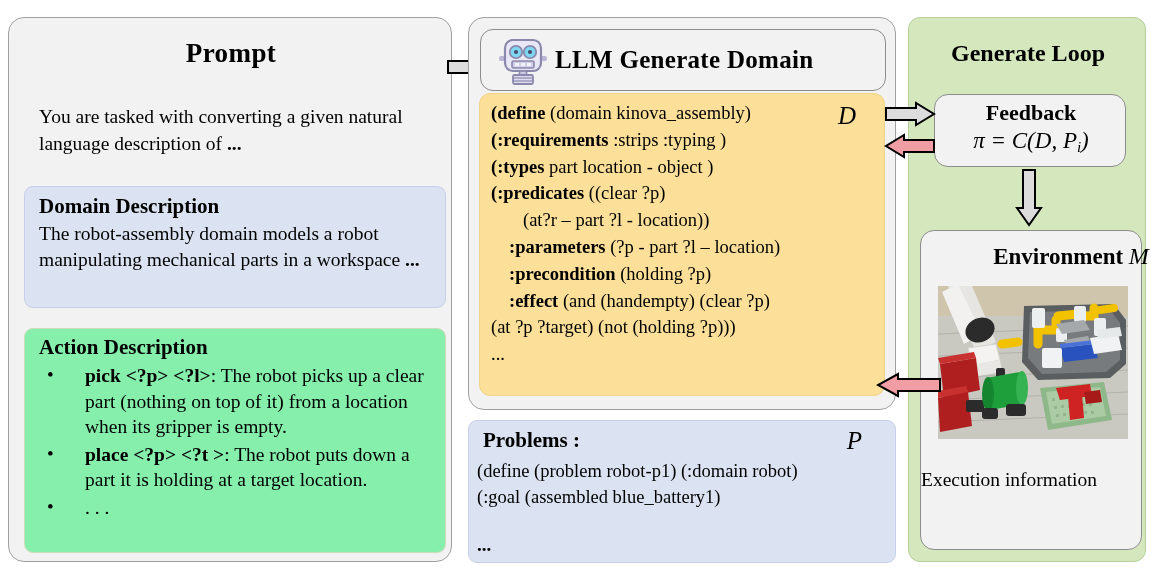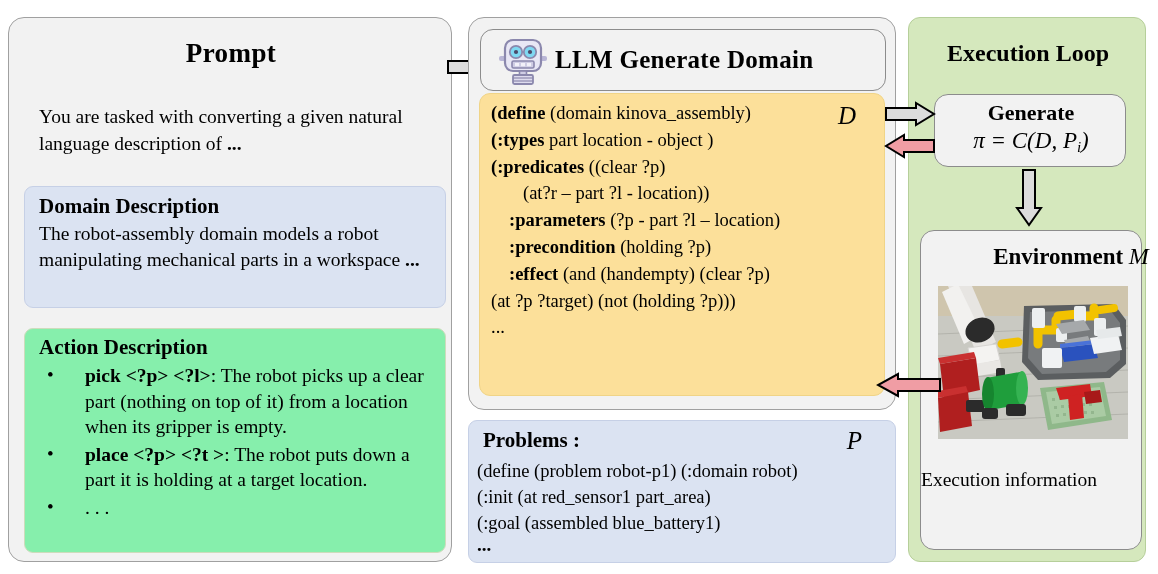--- a/index.html
+++ b/index.html
@@ -221,49 +221,49 @@
           <line x1="16" y1="45" x2="36" y2="45" stroke="#8b88ad" stroke-width="1.2"></line>
         </svg>
       </div>
       <div id="llm-title">LLM  Generate  Domain</div>
     </div>
   </div>
 
   <div class="panel box-yellow" id="pddl-box">
     <div id="pddl-code">
         <div><span class="kw">(define</span><span> (domain kinova_assembly)</span></div>
+        <div><span class="kw">(:requirements</span><span> :strips :typing )</span></div>
         <div><span class="kw">(:types</span><span> part location - object )</span></div>
         <div><span class="kw">(:predicates</span><span>  ((clear ?p)</span></div>
         <div style="padding-left: 32px;"><span>(at?r – part ?l - location))</span></div>
         <div style="padding-left: 18px;"><span class="kw">:parameters</span><span> (?p - part ?l – location)</span></div>
         <div style="padding-left: 18px;"><span class="kw">:precondition</span><span> (holding ?p)</span></div>
         <div style="padding-left: 18px;"><span class="kw">:effect</span><span> (and (handempty) (clear ?p)</span></div>
         <div><span>(at ?p ?target) (not (holding ?p)))</span></div>
         <div><span>...</span></div>
       </div>
     <div id="pddl-D">D</div>
   </div>
 
   <div class="panel box-blue" id="problems-box">
     <div id="problems-title">Problems :</div>
     <div id="problems-P">P</div>
     <div id="problems-code">
         <div> (define (problem robot-p1) (:domain robot)</div>
-        <div> (:init    (at red_sensor1 part_area)</div>
         <div>(:goal  (assembled blue_battery1)</div>
       </div>
     <div id="problems-ell">...</div>
   </div>
 
   <div class="panel green-region" id="feedback-region">
-    <div id="feedback-title">Execution Loop</div>
+    <div id="feedback-title">Generate Loop</div>
   </div>
 
   <div class="panel box-white" id="planner-box">
-    <div id="planner-title">Generate</div>
+    <div id="planner-title">Feedback</div>
     <div id="planner-formula">
       <span>π</span><span> = </span><span>C(D, P</span><span class="sub">i</span><span>)</span>
     </div>
   </div>
 
   <div class="panel box-white" id="env-box">
     <div id="env-title">
       <span>Environment</span>
       <span class="mvar">M</span>
     </div>

